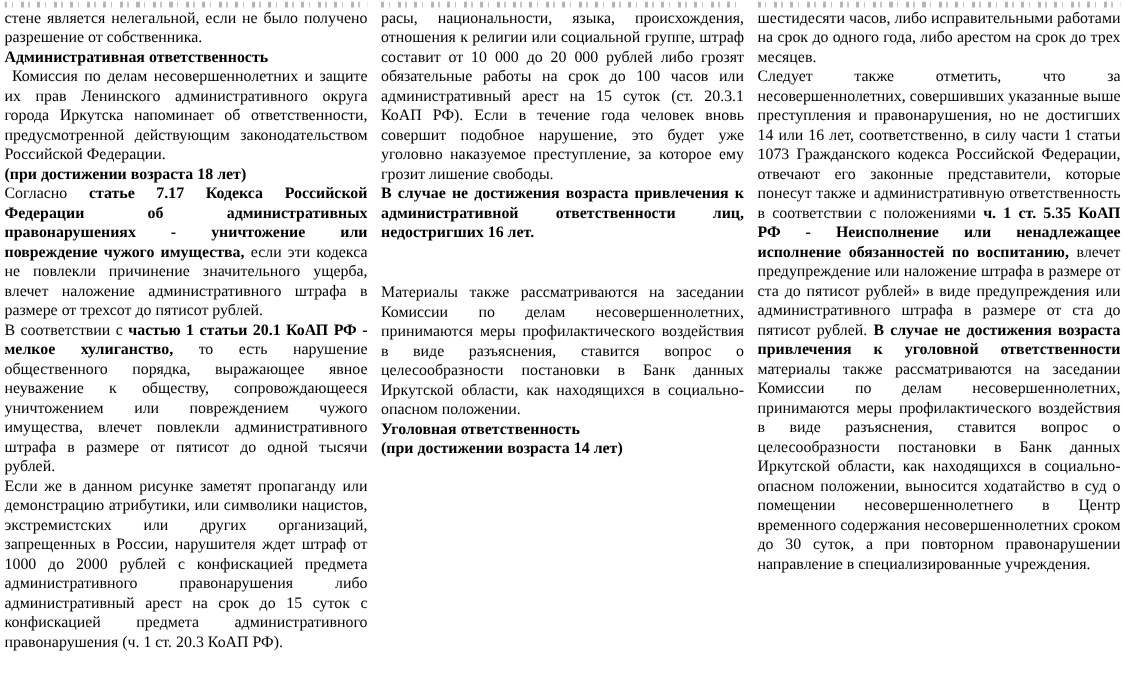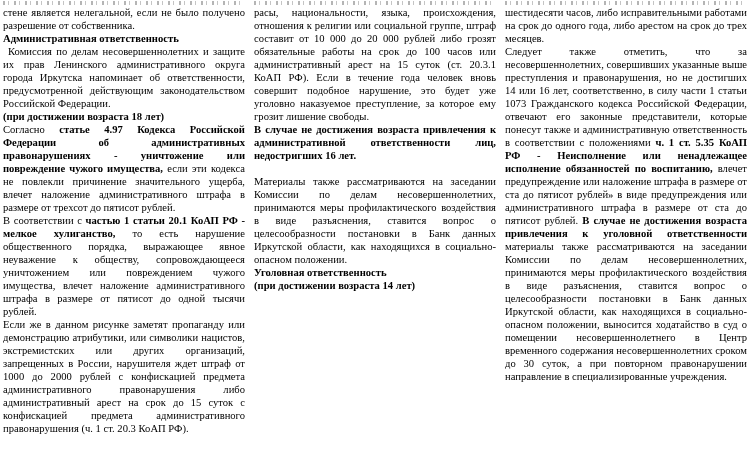--- a/index.html
+++ b/index.html
@@ -13,34 +13,34 @@
     background: #ffffff;
   }
   .col { width: 242px; overflow: hidden; text-align: justify; }
   .cutline {
     height: 4px; margin-bottom: 1px; overflow: hidden; opacity: .5;
     background: repeating-linear-gradient(90deg, #6a6a6a 0 2px, transparent 2px 5px, #8a8a8a 5px 6px, transparent 6px 11px);
   }
   .para { text-align: justify; }
   .para .b { font-weight: bold; }
   .para.indent { text-indent: 5px; }
-  .para.gap-after { margin-bottom: 13px; }
+  .para.gap-after { margin-bottom: 27px; }
 </style>
 </head>
 <body>
 
 <div class="page">
   <div class="col">
     <div class="cutline"></div>
   <p class="para"><span>стене является нелегальной, если не было получено разрешение от собственника.</span></p>
       <p class="para"><span class="b">Административная ответственность</span></p>
       <p class="para indent"><span>Комиссия по делам несовершеннолетних и защите их прав Ленинского административного округа города Иркутска напоминает об ответственности, предусмотренной действующим законодательством Российской Федерации.</span></p>
       <p class="para"><span class="b">(при достижении возраста 18 лет)</span></p>
-      <p class="para"><span>Согласно </span><span class="b">статье 4.97 Кодекса Российской Федерации об административных правонарушениях - уничтожение или повреждение чужого имущества,</span><span> если эти кодекса не повлекли причинение значительного ущерба, влечет наложение административного штрафа в размере от трехсот до пятисот рублей.</span></p>
-      <p class="para"><span>В соответствии с </span><span class="b">частью 1 статьи 20.1 КоАП РФ - мелкое хулиганство,</span><span> то есть нарушение общественного порядка, выражающее явное неуважение к обществу, сопровождающееся уничтожением или повреждением чужого имущества, влечет наложение административного штрафа в размере от пятисот до одной тысячи рублей.</span></p>
+      <p class="para"><span>Согласно </span><span class="b">статье 7.17 Кодекса Российской Федерации об административных правонарушениях - уничтожение или повреждение чужого имущества,</span><span> если эти кодекса не повлекли причинение значительного ущерба, влечет наложение административного штрафа в размере от трехсот до пятисот рублей.</span></p>
+      <p class="para"><span>В соответствии с </span><span class="b">частью 1 статьи 20.1 КоАП РФ - мелкое хулиганство,</span><span> то есть нарушение общественного порядка, выражающее явное неуважение к обществу, сопровождающееся уничтожением или повреждением чужого имущества, влечет повлекли административного штрафа в размере от пятисот до одной тысячи рублей.</span></p>
       <p class="para"><span>Если же в данном рисунке заметят пропаганду или демонстрацию атрибутики, или символики нацистов, экстремистских или других организаций, запрещенных в России, нарушителя ждет штраф от 1000 до 2000 рублей с конфискацией предмета административного правонарушения либо административный арест на срок до 15 суток с конфискацией предмета административного правонарушения (ч. 1 ст. 20.3 КоАП РФ).</span></p>
     </div>
   <div class="col">
     <div class="cutline"></div>
   <p class="para"><span>расы, национальности, языка, происхождения, отношения к религии или социальной группе, штраф составит от 10 000 до 20 000 рублей либо грозят обязательные работы на срок до 100 часов или административный арест на 15 суток (ст. 20.3.1 КоАП РФ). Если в течение года человек вновь совершит подобное нарушение, это будет уже уголовно наказуемое преступление, за которое ему грозит лишение свободы.</span></p>
       <p class="para gap-after"><span class="b">В случае не достижения возраста привлечения к административной ответственности лиц, недостригших 16 лет.</span></p>
       <p class="para"><span>Материалы также рассматриваются на заседании Комиссии по делам несовершеннолетних, принимаются меры профилактического воздействия в виде разъяснения, ставится вопрос о целесообразности постановки в Банк данных Иркутской области, как находящихся в социально-опасном положении.</span></p>
       <p class="para"><span class="b">Уголовная ответственность</span></p>
       <p class="para"><span class="b">(при достижении возраста 14 лет)</span></p>
     </div>

